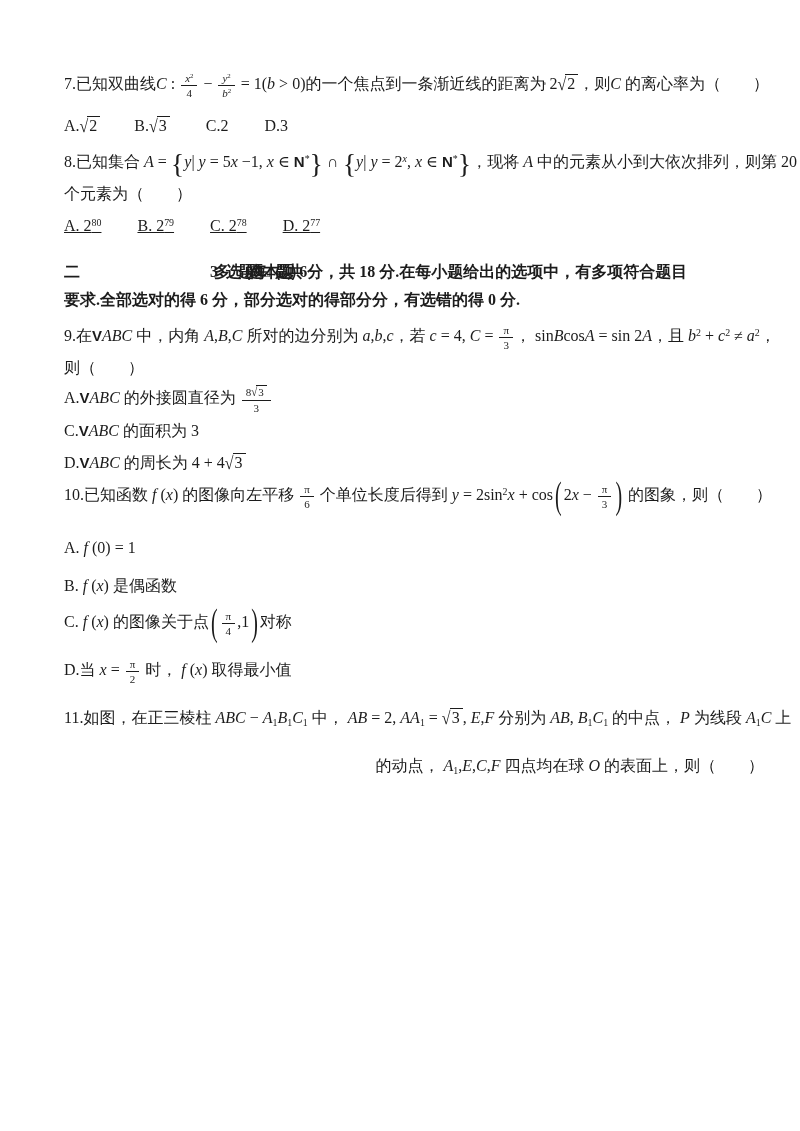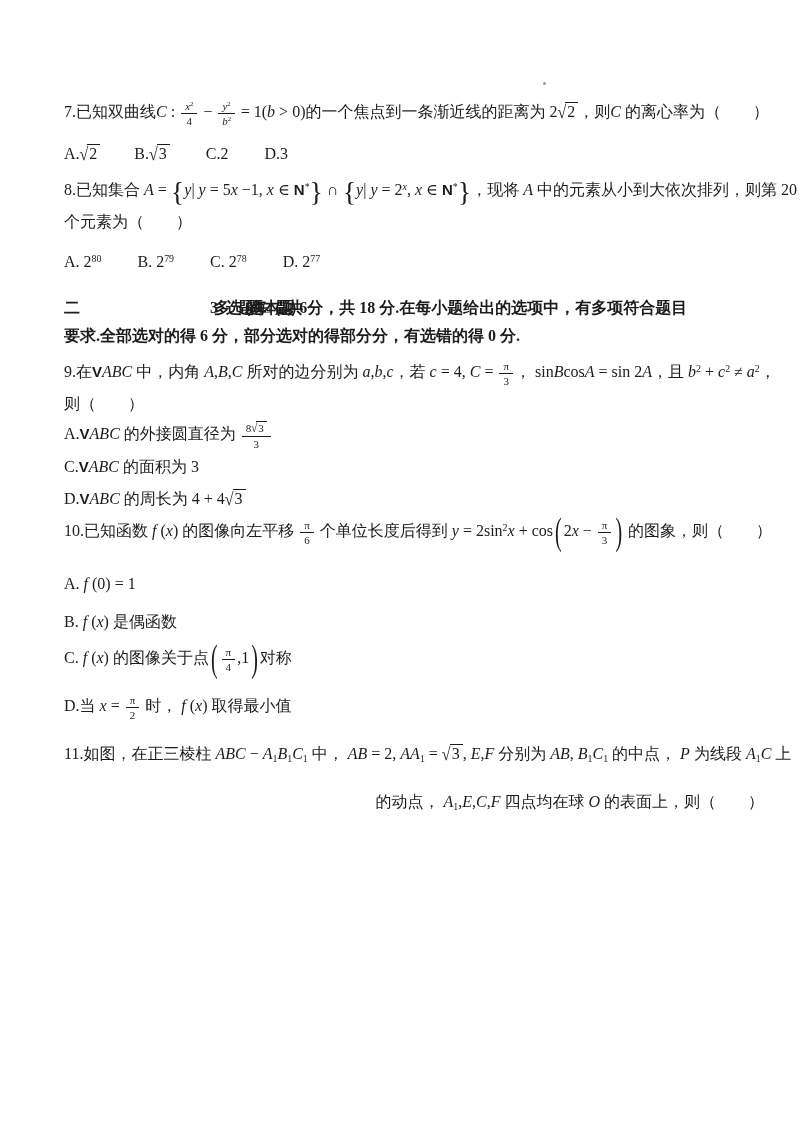--- a/index.html
+++ b/index.html
@@ -1,19 +1,19 @@
 <!DOCTYPE html>
 <html><head>
 <meta charset="utf-8">
 <style>
   html,body{margin:0;padding:0;}
   body{width:800px;height:1131px;background:#ffffff;position:relative;
        font-family:"Liberation Serif","DejaVu Serif",serif;
        color:#1c1c1c;font-size:16px;}
-  #content{position:absolute;left:64px;top:99px;width:700px;}
+  #content{position:absolute;left:64px;top:71px;width:700px;}
   .line{white-space:nowrap;line-height:26px;}
   .t{}
   .it{font-style:italic;font-family:"Liberation Serif","DejaVu Serif",serif;}
   .bd{font-weight:700;font-family:"Liberation Sans","DejaVu Sans",sans-serif;font-size:15px;}
   sup,sub{font-size:0.62em;line-height:0;}
   sup{vertical-align:0.55em;}
   sub{vertical-align:-0.3em;}
   .frac{display:inline-block;text-align:center;vertical-align:middle;
         line-height:1.12;margin:0 2px;font-size:11px;}
   .frac .num{display:block;border-bottom:1.3px solid #1c1c1c;padding:0 4px 1px;}
@@ -39,21 +39,21 @@
 <div id="stray"></div>
 
 <div id="content">
   <div class="block">
       <div class="line"><span class="t">7.已知双曲线</span><span class="it">C</span><span class="t"> : </span><span class="frac"><span class="num"><span class="it">x</span><sup>2</sup></span><span class="den"><span class="t">4</span></span></span><span class="t"> − </span><span class="frac"><span class="num"><span class="it">y</span><sup>2</sup></span><span class="den"><span class="it">b</span><sup>2</sup></span></span><span class="t"> = 1(</span><span class="it">b</span><span class="t"> &gt; 0)</span><span class="t">的一个焦点到一条渐近线的距离为 2</span><span class="sqrt"><span class="rsign">√</span><span class="rad"><span class="t">2</span></span></span><span class="t">，则</span><span class="it">C</span><span class="t"> 的离心率为（　　）</span></div>
       <div class="line" style="margin-top: 14px;"><span class="t">A.</span><span class="sqrt"><span class="rsign">√</span><span class="rad"><span class="t">2</span></span></span><span class="sp" style="width: 34px;"></span><span class="t">B.</span><span class="sqrt"><span class="rsign">√</span><span class="rad"><span class="t">3</span></span></span><span class="sp" style="width: 36px;"></span><span class="t">C.2</span><span class="sp" style="width: 36px;"></span><span class="t">D.3</span></div>
     </div>
   <div class="block">
       <div class="line" style="margin-top: 10px;"><span class="t">8.已知集合 </span><span class="it">A</span><span class="t"> = </span><span class="bigb">{</span><span class="it">y</span><span class="t">| </span><span class="it">y</span><span class="t"> = 5</span><span class="it">x</span><span class="t"> −1, </span><span class="it">x</span><span class="t"> ∈ </span><span class="bd">N</span><sup>*</sup><span class="bigb">}</span><span class="t"> ∩ </span><span class="bigb">{</span><span class="it">y</span><span class="t">| </span><span class="it">y</span><span class="t"> = 2</span><sup><span class="it">x</span></sup><span class="t">, </span><span class="it">x</span><span class="t"> ∈ </span><span class="bd">N</span><sup>*</sup><span class="bigb">}</span><span class="t">，现将 </span><span class="it">A</span><span class="t"> 中的元素从小到大依次排列，则第 20</span></div>
       <div class="line" style="margin-top: 6px;"><span class="t">个元素为（　　）</span></div>
-      <div class="line" style="margin-top: 14px;"><span class="t">A. 2</span><sup>80</sup><span class="sp" style="width: 36px;"></span><span class="t">B. 2</span><sup>79</sup><span class="sp" style="width: 36px;"></span><span class="t">C. 2</span><sup>78</sup><span class="sp" style="width: 36px;"></span><span class="t">D. 2</span><sup>77</sup></div>
+      <div class="line" style="margin-top: 6px; text-decoration: underline;"><span class="t">A. 2</span><sup>80</sup><span class="sp" style="width: 36px;"></span><span class="t">B. 2</span><sup>79</sup><span class="sp" style="width: 36px;"></span><span class="t">C. 2</span><sup>78</sup><span class="sp" style="width: 36px;"></span><span class="t">D. 2</span><sup>77</sup></div>
     </div>
   <div class="block bold">
       <div class="line" style="margin-top: 4px;"><span class="t">二</span><span class="sp" style="width: 130px;"></span><span class="ovl"><span class="ova">3多选题:每本题共6</span><span class="ovb" style="left: 10px;">（题□（题）</span></span><span class="t"> 分，共 18 分.在每小题给出的选项中，有多项符合题目</span></div>
       <div class="line" style="margin-top: 2px;"><span class="t">要求.全部选对的得 6 分，部分选对的得部分分，有选错的得 0 分.</span></div>
     </div>
   <div class="block">
       <div class="line" style="margin-top: 10px;"><span class="t">9.在</span><span class="bd">V</span><span class="it">ABC</span><span class="t"> 中，内角 </span><span class="it">A</span><span class="t">,</span><span class="it">B</span><span class="t">,</span><span class="it">C</span><span class="t"> 所对的边分别为 </span><span class="it">a</span><span class="t">,</span><span class="it">b</span><span class="t">,</span><span class="it">c</span><span class="t">，若 </span><span class="it">c</span><span class="t"> = 4, </span><span class="it">C</span><span class="t"> = </span><span class="frac"><span class="num"><span class="t">π</span></span><span class="den"><span class="t">3</span></span></span><span class="t">， sin</span><span class="it">B</span><span class="t">cos</span><span class="it">A</span><span class="t"> = sin 2</span><span class="it">A</span><span class="t">，且 </span><span class="it">b</span><sup>2</sup><span class="t"> + </span><span class="it">c</span><sup>2</sup><span class="t"> ≠ </span><span class="it">a</span><sup>2</sup><span class="t">，</span></div>
       <div class="line" style="margin-top: 4px;"><span class="t">则（　　）</span></div>
       <div class="line" style="margin-top: 4px;"><span class="t">A.</span><span class="bd">V</span><span class="it">ABC</span><span class="t"> 的外接圆直径为 </span><span class="frac"><span class="num"><span class="t">8</span><span class="sqrt"><span class="rsign">√</span><span class="rad"><span class="t">3</span></span></span></span><span class="den"><span class="t">3</span></span></span></div>
       <div class="line" style="margin-top: 4px;"><span class="t">C.</span><span class="bd">V</span><span class="it">ABC</span><span class="t"> 的面积为 3</span></div>

